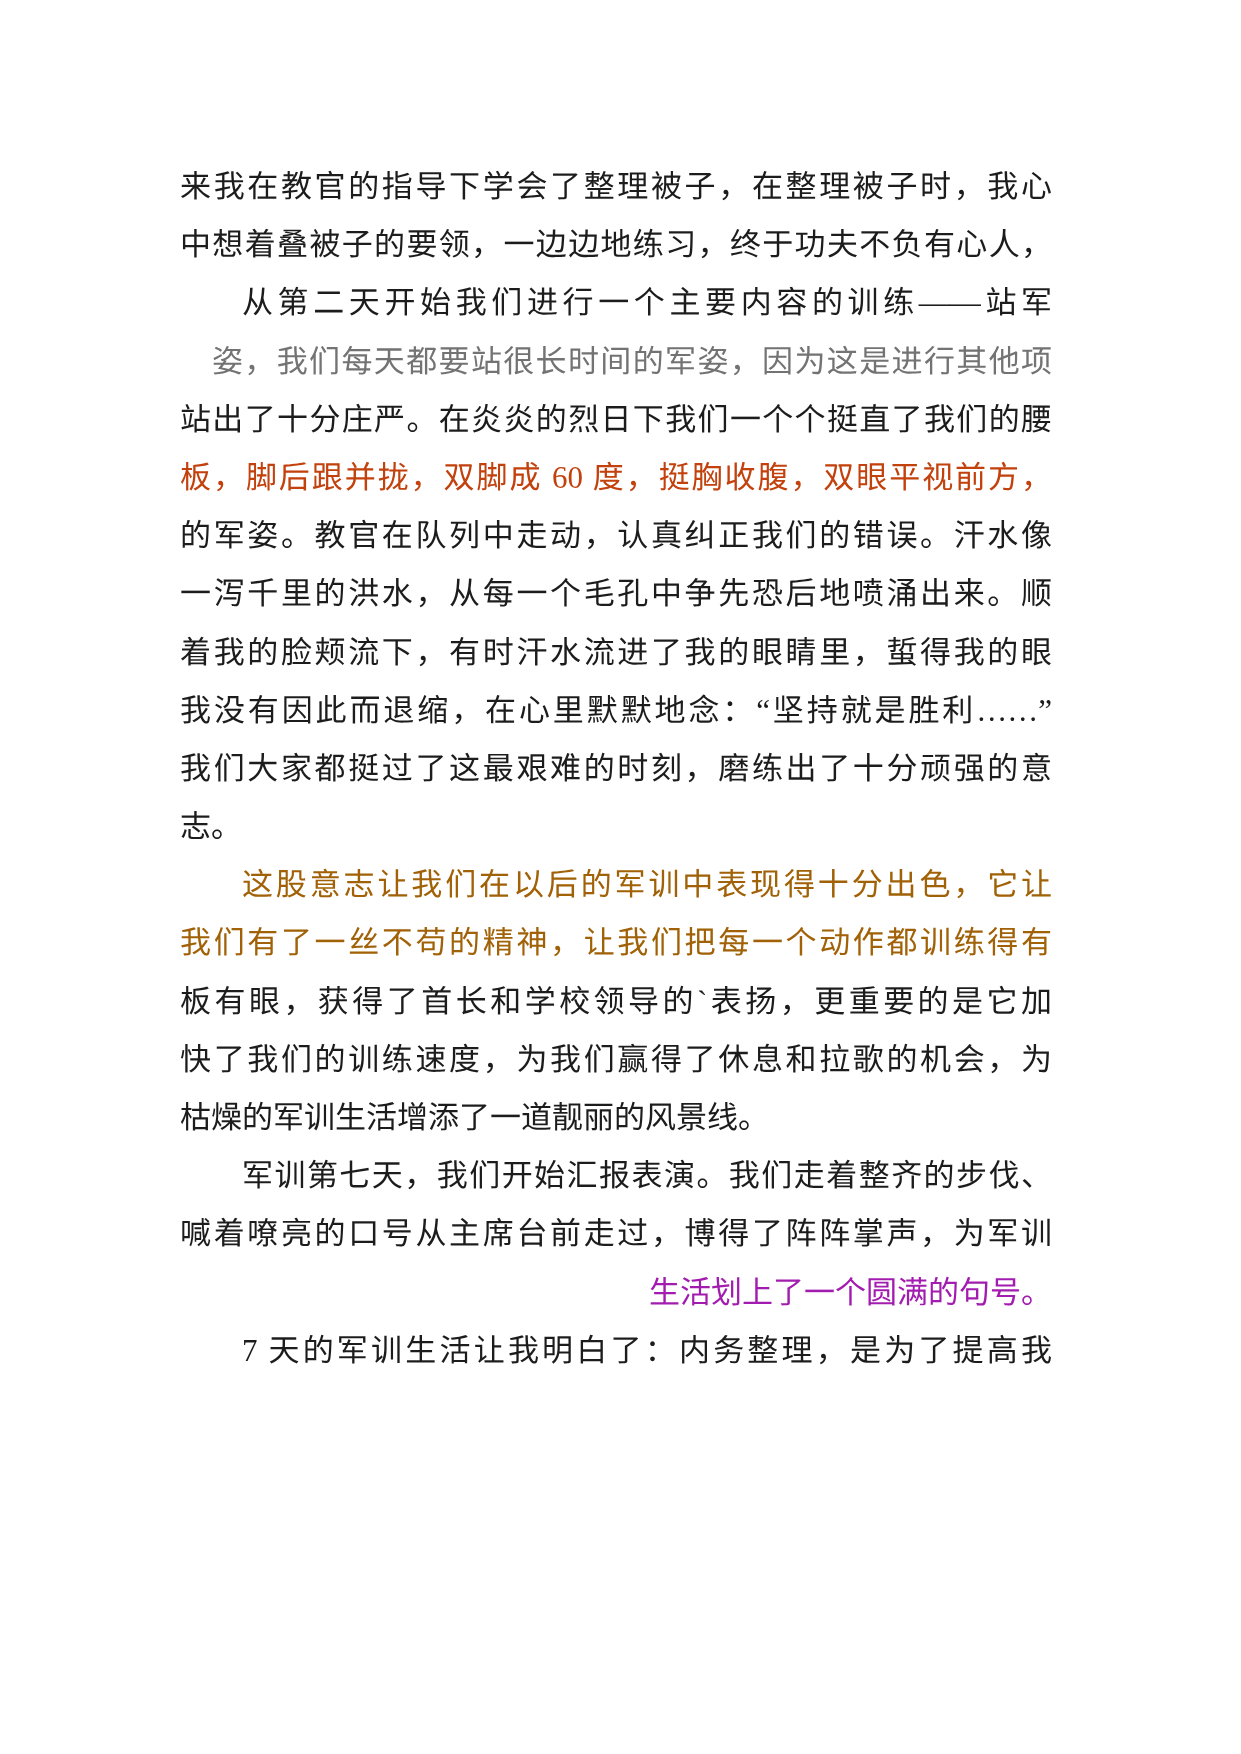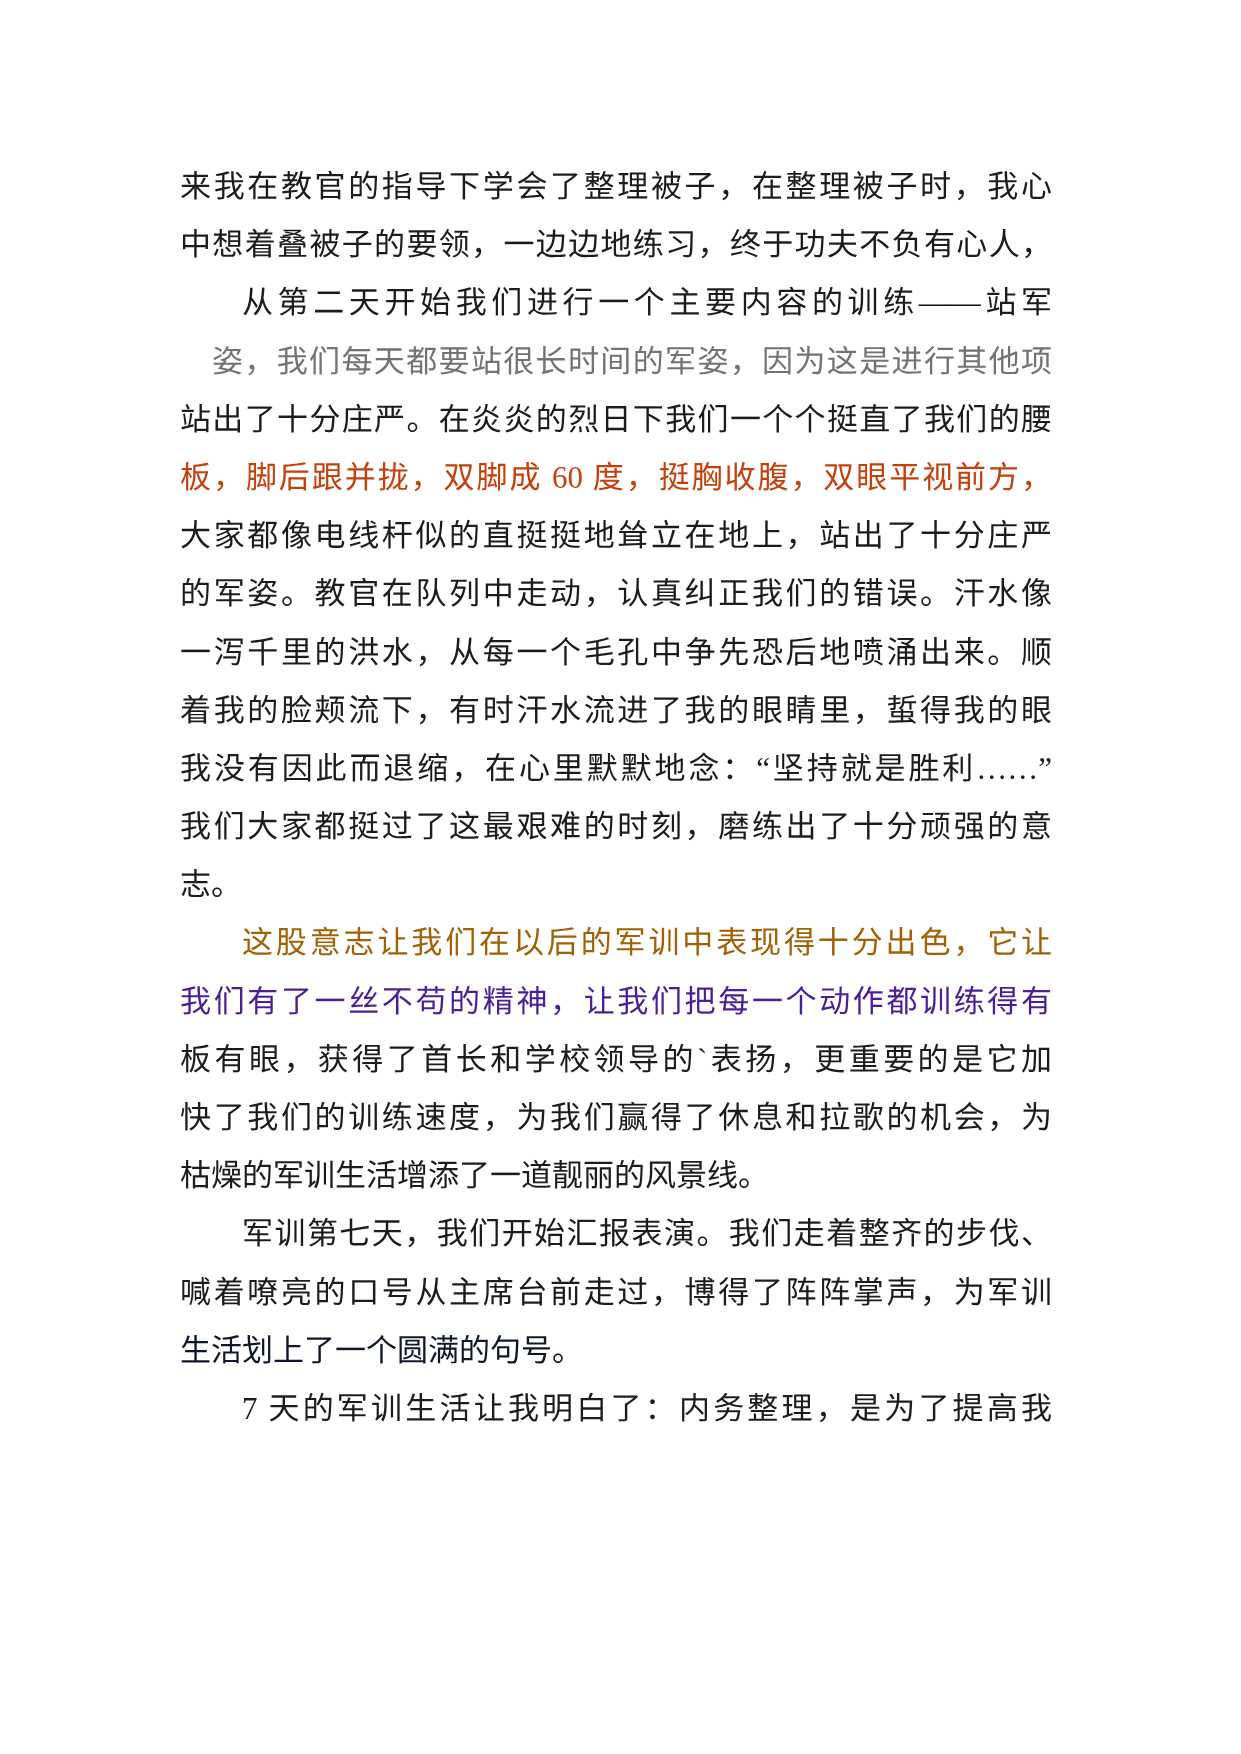--- a/index.html
+++ b/index.html
@@ -45,30 +45,29 @@
 
 <div class="page" style="background: rgb(255, 255, 255);">
   <div class="essay-body" id="essay-body">
 
   <div class="essay-line fill" style="color: rgb(28, 28, 28);">来我在教官的指导下学会了整理被子，在整理被子时，我心</div>
       <div class="essay-line fill" style="color: rgb(28, 28, 28);">中想着叠被子的要领，一边边地练习，终于功夫不负有心人，</div>
       <div class="essay-line fill indent" style="color: rgb(28, 28, 28);">从第二天开始我们进行一个主要内容的训练——站军</div>
       <div class="essay-line fill" style="color: #737373; margin-left: 32px;">姿，我们每天都要站很长时间的军姿，因为这是进行其他项</div>
       <div class="essay-line fill" style="color: rgb(28, 28, 28);">站出了十分庄严。在炎炎的烈日下我们一个个挺直了我们的腰</div>
       <div class="essay-line fill" style="color: #c2410c;">板，脚后跟并拢，双脚成 60 度，挺胸收腹，双眼平视前方，</div>
-      <div class="essay-line fill" style="color: rgb(28, 28, 28);">大家都像电线杆似的直挺挺地耸立在地上，站出了十分庄严</div>
       <div class="essay-line fill" style="color: rgb(28, 28, 28);">的军姿。教官在队列中走动，认真纠正我们的错误。汗水像</div>
       <div class="essay-line fill" style="color: rgb(28, 28, 28);">一泻千里的洪水，从每一个毛孔中争先恐后地喷涌出来。顺</div>
       <div class="essay-line fill" style="color: rgb(28, 28, 28);">着我的脸颊流下，有时汗水流进了我的眼睛里，蜇得我的眼</div>
       <div class="essay-line fill" style="color: rgb(28, 28, 28);">我没有因此而退缩，在心里默默地念：“坚持就是胜利……”</div>
       <div class="essay-line fill" style="color: rgb(28, 28, 28);">我们大家都挺过了这最艰难的时刻，磨练出了十分顽强的意</div>
       <div class="essay-line" style="color: rgb(28, 28, 28);">志。</div>
       <div class="essay-line fill indent" style="color: #a16207;">这股意志让我们在以后的军训中表现得十分出色，它让</div>
-      <div class="essay-line fill" style="color: #4c1d95;">我们有了一丝不苟的精神，让我们把每一个动作都训练得有</div>
+      <div class="essay-line fill" style="color: #a16207;">我们有了一丝不苟的精神，让我们把每一个动作都训练得有</div>
       <div class="essay-line fill" style="color: rgb(28, 28, 28);">板有眼，获得了首长和学校领导的`表扬，更重要的是它加</div>
       <div class="essay-line fill" style="color: rgb(28, 28, 28);">快了我们的训练速度，为我们赢得了休息和拉歌的机会，为</div>
       <div class="essay-line" style="color: rgb(28, 28, 28);">枯燥的军训生活增添了一道靓丽的风景线。</div>
       <div class="essay-line fill indent" style="color: rgb(28, 28, 28);">军训第七天，我们开始汇报表演。我们走着整齐的步伐、</div>
       <div class="essay-line fill" style="color: rgb(28, 28, 28);">喊着嘹亮的口号从主席台前走过，博得了阵阵掌声，为军训</div>
-      <div class="essay-line" style="color: #0f172a;">生活划上了一个圆满的句号。</div>
+      <div class="essay-line" style="color: #a21caf; text-align: right;">生活划上了一个圆满的句号。</div>
       <div class="essay-line fill indent" style="color: rgb(28, 28, 28);">7 天的军训生活让我明白了：内务整理，是为了提高我</div>
     </div>
 </div>
 
 </body></html>

